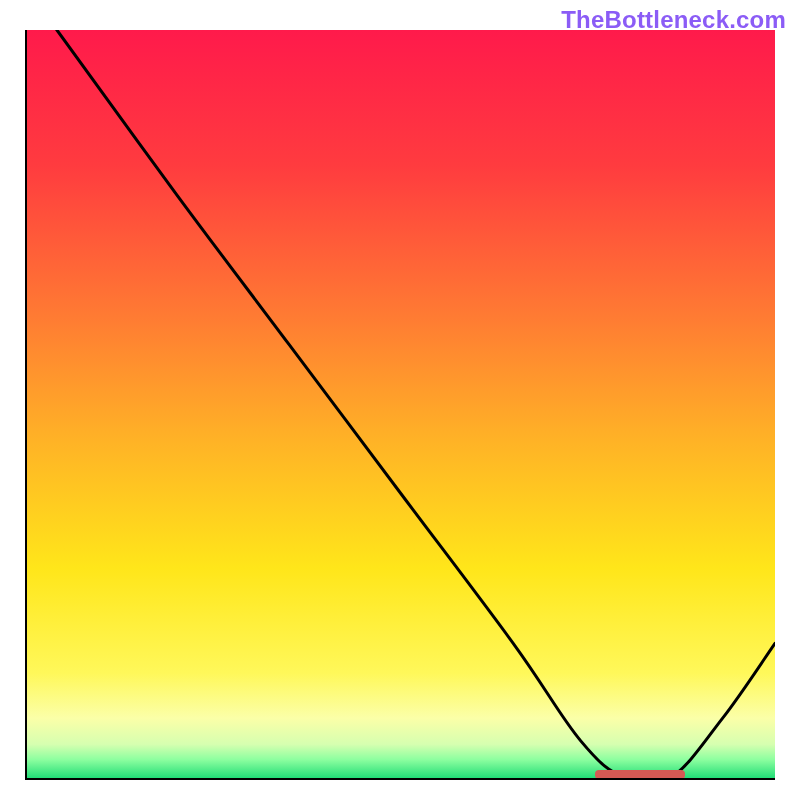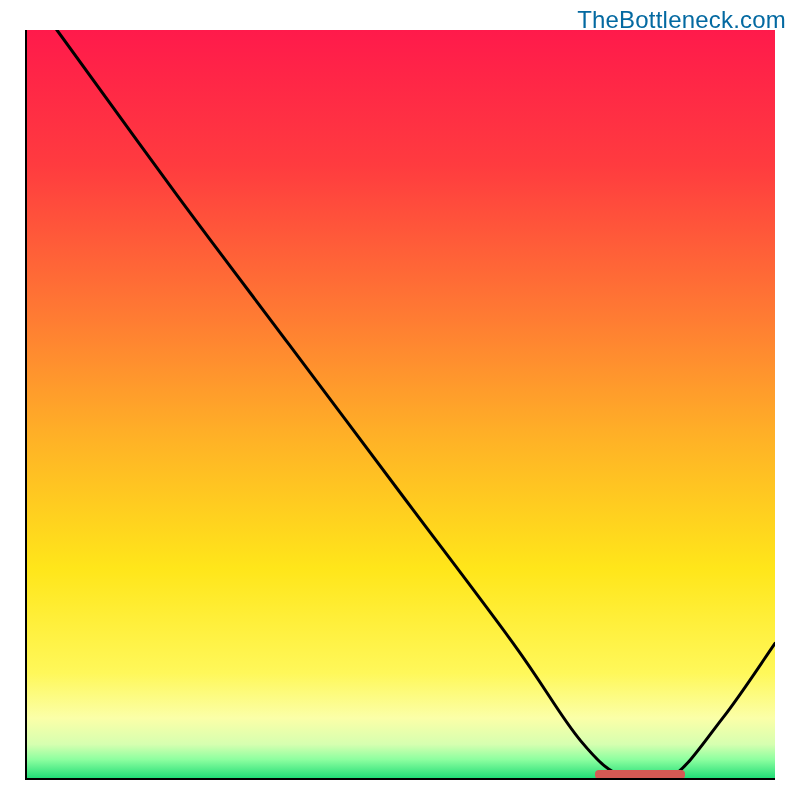--- a/index.html
+++ b/index.html
@@ -13,22 +13,22 @@
   .container {
     position: relative;
     width: 800px;
     height: 800px;
   }
   .watermark {
     position: absolute;
     top: 6px;
     right: 14px;
     font-size: 24px;
-    font-weight: 400;
-    color: #0369a1;
+    font-weight: 700;
+    color: #8b5cf6;
     letter-spacing: 0.2px;
     z-index: 10;
   }
   .plot-frame {
     position: absolute;
     left: 25px;
     top: 30px;
     width: 750px;
     height: 750px;
     border-left: 2px solid #000;

